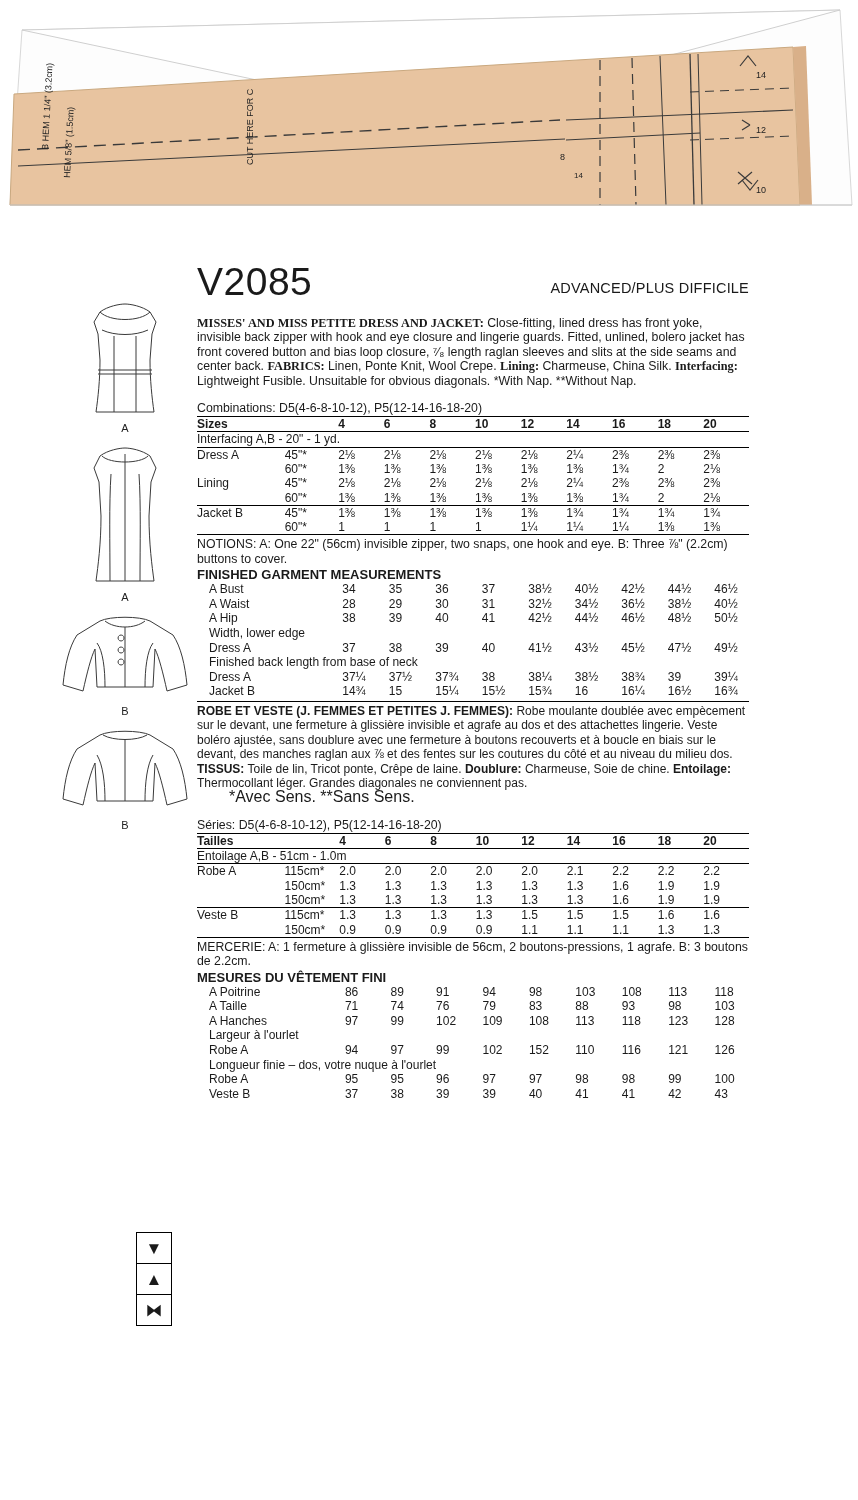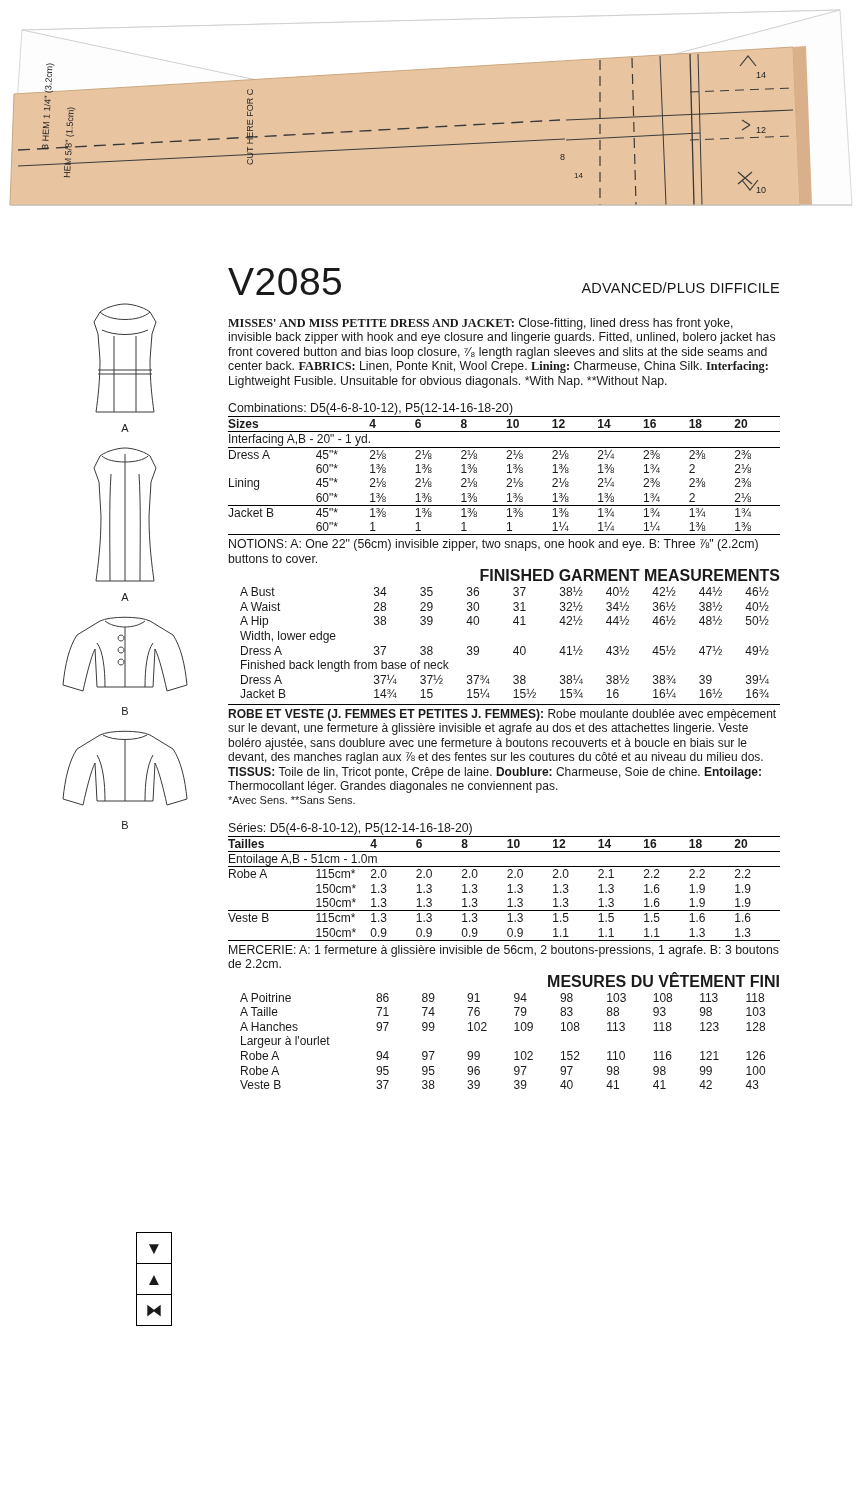--- a/index.html
+++ b/index.html
@@ -19,21 +19,21 @@
   .illus{position:relative;margin-bottom:6px;}
   .illus svg{display:block;margin:0 auto;}
   .illus-label{text-align:center;font-size:11px;color:#222;margin-top:2px;margin-bottom:10px;}
 
   
   .arrowbox{position:absolute;left:136px;top:1232px;width:34px;border:1px solid #000;}
   .arrowbox div{height:30px;border-bottom:1px solid #000;display:flex;align-items:center;justify-content:center;font-size:17px;line-height:1;}
   .arrowbox div:last-child{border-bottom:none;}
 
   
-  .content{position:absolute;left:228px;top:262px;width:552px;}
+  .content{position:absolute;left:197px;top:262px;width:552px;}
   .titlerow{display:flex;align-items:flex-end;justify-content:space-between;}
   .pattern-no{font-size:39px;letter-spacing:.5px;font-weight:400;line-height:1;}
   .difficulty{font-size:14.5px;letter-spacing:.2px;padding-bottom:5px;}
 
   .desc{font-size:12.3px;line-height:14.4px;margin-top:15px;text-align:left;}
   .desc b{font-weight:bold;font-family:Liberation Serif, serif;}
 
   .combos{font-size:12.3px;margin-top:13px;margin-bottom:1px;}
 
   table.sz{border-collapse:collapse;width:100%;font-size:12px;}
@@ -42,31 +42,31 @@
   .rule-bot{border-bottom:1.6px solid #000;}
   .thin-top{border-top:1px solid #000;}
   .hdr td{font-weight:bold;}
   .c1{width:92px;}
   .c2{width:56px;}
   .num{width:48px;}
 
   .para{font-size:12.3px;line-height:14.4px;margin-top:2px;}
   .para b{font-weight:normal;}
 
-  .secthead{font-size:16px;font-weight:bold;letter-spacing:0;margin-top:1px;text-align:right;}
+  .secthead{font-size:13px;font-weight:bold;letter-spacing:0;margin-top:1px;}
 
   table.meas{border-collapse:collapse;width:100%;font-size:12px;margin-left:12px;}
   table.meas td{line-height:14.6px;padding:0;}
   table.meas td.l{width:148px;}
   table.meas td.v{width:50px;}
 
   .fr-head{font-size:12px;line-height:14.4px;margin-top:2px;}
   .divider{border-top:1.6px solid #000;margin:2px 0 0 0;}
 
-  .small-note{font-size:11px;line-height:14.4px;}
+  .small-note{font-size:16px;line-height:14.4px;margin-left:32px;}
 </style>
 </head>
 <body>
 
 <div class="page">
 
   <div class="photo">
     <svg width="858" height="215" viewBox="0 0 858 215">
       <rect x="0" y="0" width="858" height="215" fill="#ffffff"></rect>
 
@@ -524,20 +524,23 @@
         <td>97</td>
         <td>99</td>
         <td>102</td>
         <td>152</td>
         <td>110</td>
         <td>116</td>
         <td>121</td>
         <td>126</td>
       </tr>
       <tr>
+        <td colspan="10">Longueur finie – dos, votre nuque à l'ourlet</td>
+      </tr>
+      <tr>
         <td class="l">Robe A</td>
         <td>95</td>
         <td>95</td>
         <td>96</td>
         <td>97</td>
         <td>97</td>
         <td>98</td>
         <td>98</td>
         <td>99</td>
         <td>100</td>

